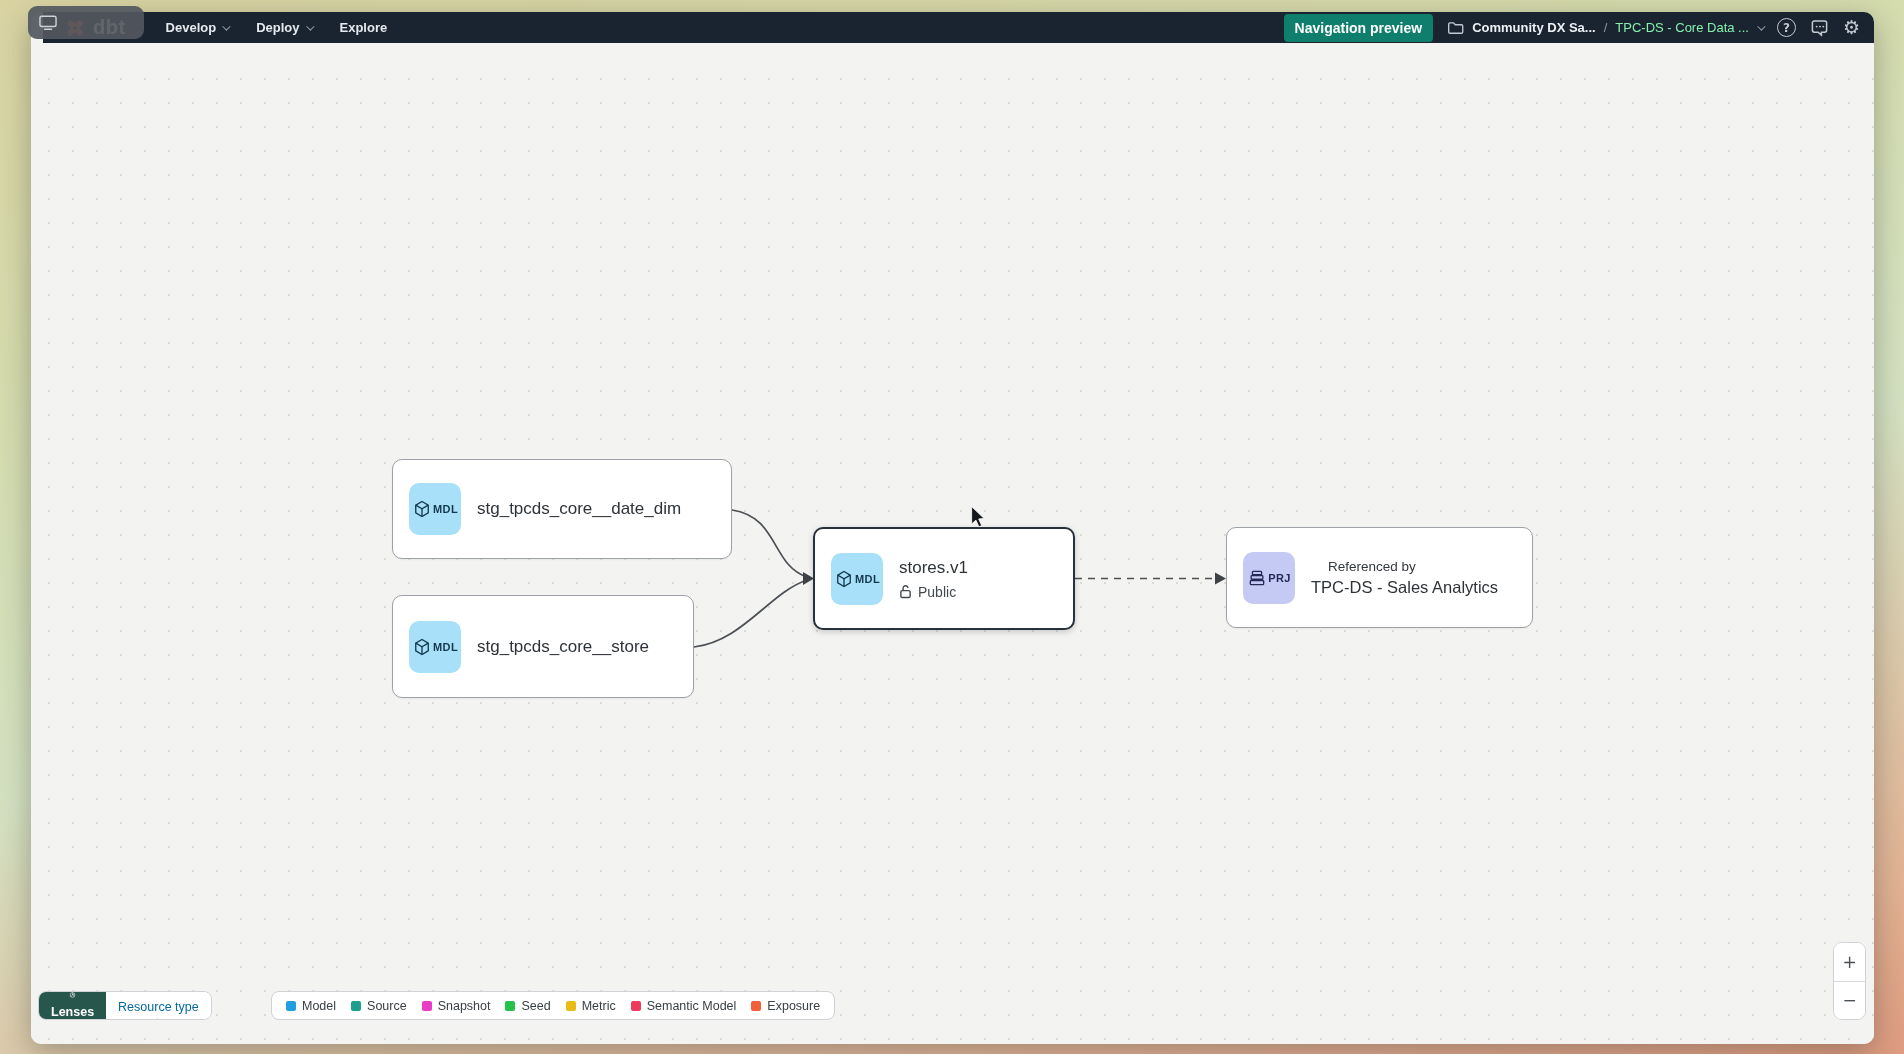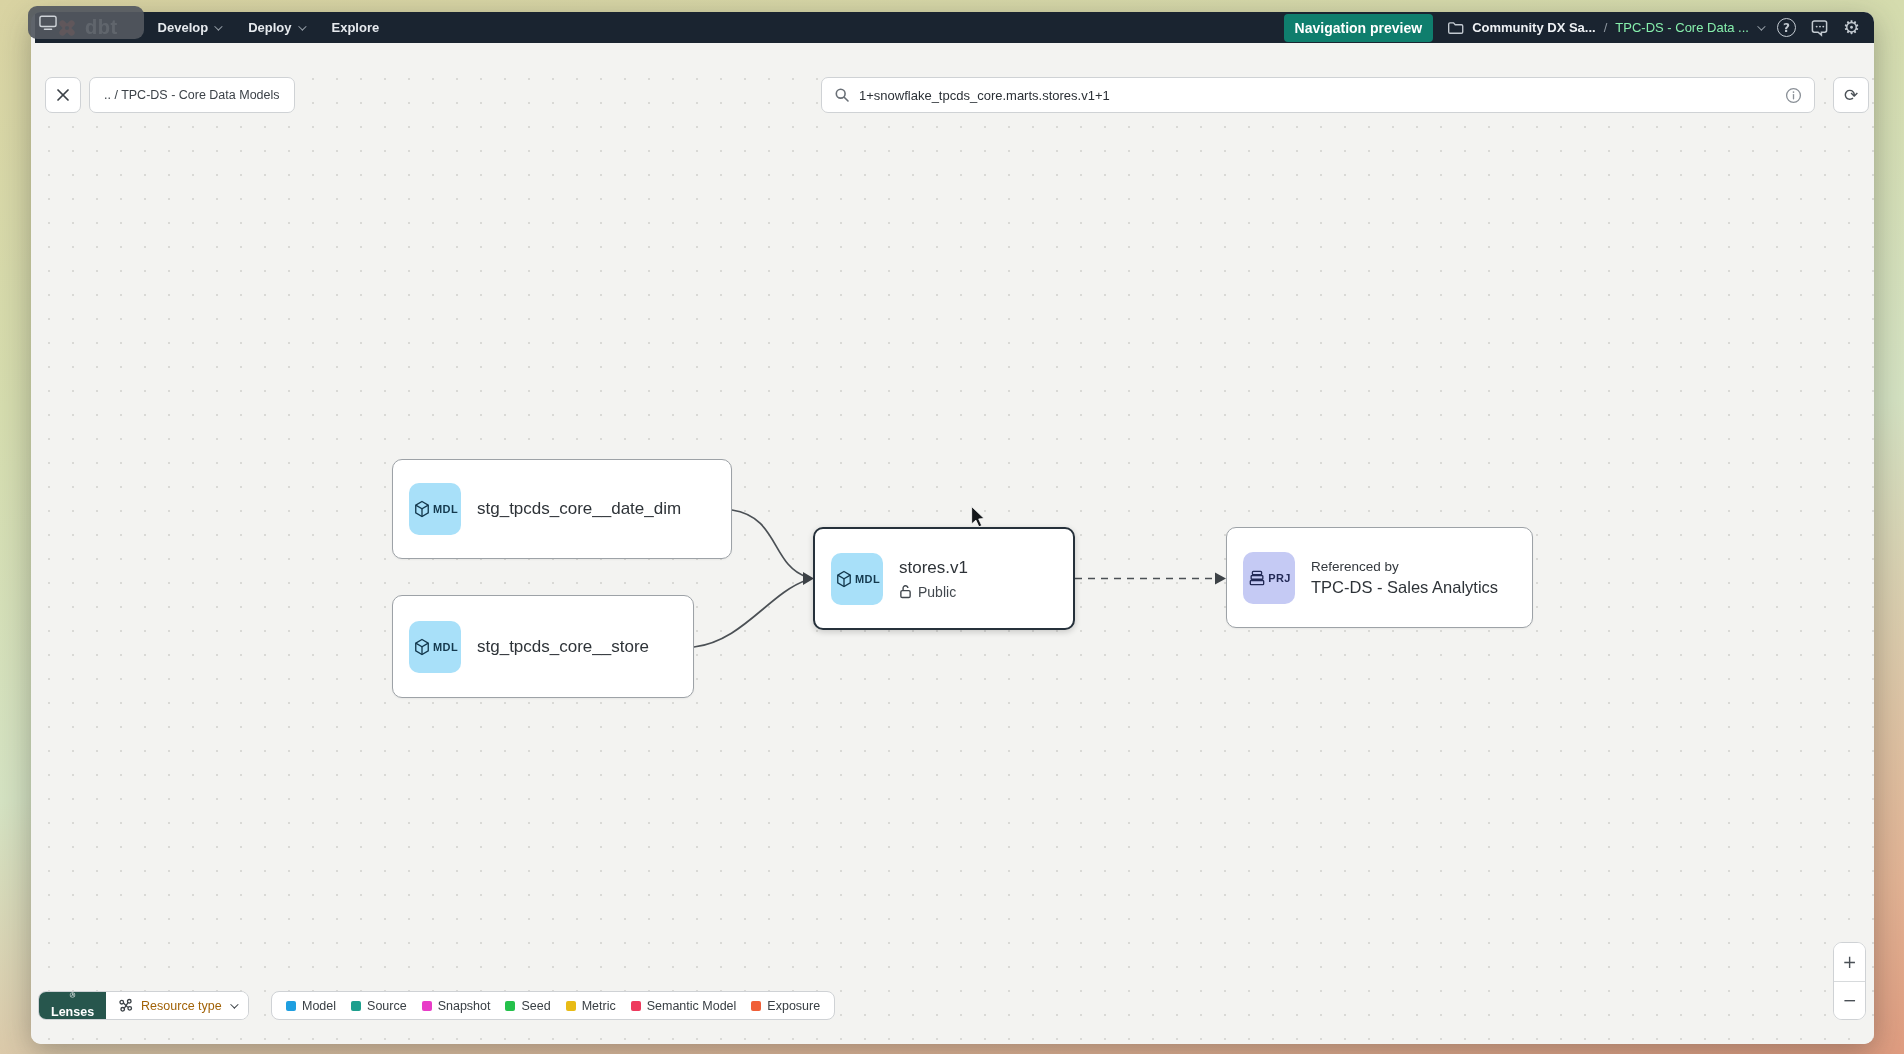--- a/index.html
+++ b/index.html
@@ -7,21 +7,21 @@
     font-family:"Liberation Sans", sans-serif; }
 
   .desktop { position:relative; width:1904px; height:1054px;
     background:linear-gradient(168deg,#d9d3a2 0%, #d5dcae 28%, #d4e2c2 55%, #e2b394 88%, #df9c80 100%); }
 
   .window { position:absolute; left:31px; top:12px; width:1843px; height:1032px;
     background:#f3f3f1; border-radius:10px; overflow:hidden;
     box-shadow:0 8px 30px rgba(40,40,40,.35); }
 
   
-  .topnav { position:absolute; left:4px; top:0; right:0; height:31px;
+  .topnav { position:absolute; left:12px; top:0; right:0; height:31px;
     background:#1a2430; display:flex; align-items:center; padding:0 14px; color:#e9edf1; }
   .brand { display:flex; align-items:center; gap:6px; margin:0 26px 0 6px; }
   .brand-name { font-size:20px; font-weight:bold; color:#fff; letter-spacing:.5px; }
   .nav-item { display:flex; align-items:center; gap:6px; font-size:13px; font-weight:bold;
     color:#e6eaee; padding:0 14px; height:45px; cursor:pointer; }
   .chev { width:6px; height:6px; border-right:1.6px solid #97a0a9; border-bottom:1.6px solid #97a0a9;
     transform:rotate(45deg) translateY(-2px); display:inline-block; }
   .nav-right { margin-left:auto; display:flex; align-items:center; gap:14px; }
   .preview-badge { background:#0f7e6d; color:#fff; font-size:14px; font-weight:bold;
     padding:6px 11px; border-radius:4px; }
@@ -61,30 +61,30 @@
     box-shadow:0 1px 2px rgba(0,0,0,.05); }
   .node.selected { border:2px solid #26313b; box-shadow:0 2px 6px rgba(0,0,0,.18); }
   .tile { width:52px; height:52px; border-radius:10px; display:flex; flex-direction:row;
     align-items:center; justify-content:center; gap:1px; flex:0 0 auto; }
   .tile.mdl { background:#a8e0f9; color:#14394e; }
   .tile.prj { background:#c5caf4; color:#232a56; }
   .tile-code { font-size:11px; font-weight:bold; letter-spacing:.4px; }
   .node-label { font-size:17px; color:#2e3338; white-space:nowrap; }
   .node-sub { display:flex; align-items:center; gap:6px; margin-top:6px;
     font-size:14px; color:#42484e; }
-  .node-kicker { font-size:13.5px; color:#33383d; margin-bottom:4px; }
+  .node-kicker { font-size:13.5px; color:#33383d; margin-bottom:4px;margin-left:17px; }
   .node-label.big { font-size:16.5px; }
 
   
   .footer-group { position:absolute; left:7px; top:934px; height:29px; display:flex;
     border:1px solid #cfd2d5; border-radius:8px; overflow:hidden; background:#fff; }
   .lenses-seg { background:#27564d; color:#fff; display:flex; align-items:center; gap:7px;
     padding:0 12px; font-size:12.5px; font-weight:bold; cursor:pointer;flex-direction:column; }
   .rtype-seg { display:flex; align-items:center; gap:8px; padding:0 12px; font-size:12.5px;
-    color:#a16207; cursor:pointer; background:#fff; }
+    color:#0369a1; cursor:pointer; background:#fff;flex-direction:column; }
   .legend-box { position:absolute; left:240px; top:934px; height:29px; display:flex;
     align-items:center; gap:15px; padding:0 14px; background:#fff;
     border:1px solid #cfd2d5; border-radius:8px; }
   .legend-item { display:flex; align-items:center; gap:6px; font-size:12.5px; color:#3a4045; }
   .swatch { width:10px; height:10px; border-radius:2px; display:inline-block; }
 
   
   .zoomctl { position:absolute; left:1802px; top:885px; width:33px; height:78px;
     background:#fff; border:1px solid #cfd2d5; border-radius:9px; display:flex;
     flex-direction:column; overflow:hidden; }
@@ -162,44 +162,20 @@
     <div class="canvas">
 
       <svg class="edges">
         <path d="M 701 453 C 748 460, 740 508, 776 520" fill="none" stroke="#4b5055" stroke-width="1.7"></path>
         <path d="M 663 590 C 712 584, 738 536, 776 523" fill="none" stroke="#4b5055" stroke-width="1.7"></path>
         <polygon points="772,515 783,521.5 772,528" fill="#3d4247"></polygon>
         <path d="M 1044 521.5 H 1184" fill="none" stroke="#4b5055" stroke-width="1.7" stroke-dasharray="7 6"></path>
         <polygon points="1184,515.5 1195,521.5 1184,527.5" fill="#3d4247"></polygon>
       </svg>
 
-      <div class="gtoolbar">
-        <div class="tbtn close-btn">
-          <svg width="14" height="14" viewBox="0 0 14 14" stroke="#3c4248" stroke-width="1.7" stroke-linecap="round">
-            <line x1="2" y1="2" x2="12" y2="12"></line>
-              <line x1="12" y1="2" x2="2" y2="12"></line>
-          </svg>
-        </div>
-        <div class="tbtn path-btn">.. / TPC-DS - Core Data Models</div>
-
-        <div class="searchbox">
-          <svg width="16" height="16" viewBox="0 0 16 16" fill="none" stroke="#6a7077" stroke-width="1.6" stroke-linecap="round">
-            <circle cx="6.7" cy="6.7" r="4.4"></circle>
-              <line x1="10.2" y1="10.2" x2="14" y2="14"></line>
-          </svg>
-          <input type="text" value="1+snowflake_tpcds_core.marts.stores.v1+1" style="">
-          <svg width="17" height="17" viewBox="0 0 18 18" fill="none" stroke="#8a9097" stroke-width="1.4">
-            <circle cx="9" cy="9" r="7.3"></circle>
-            <line x1="9" y1="8" x2="9" y2="12.5" stroke-linecap="round"></line>
-            <circle cx="9" cy="5.4" r="0.9" fill="#8a9097" stroke="none"></circle>
-          </svg>
-        </div>
-
-        <div class="tbtn refresh-btn glyph">⟳</div>
-      </div>
 
       <div class="node" style="left:361px; top:402px; width:340px; height:100px;">
         <div class="tile mdl">
           <svg width="20" height="20" viewBox="0 0 24 24" fill="none" stroke="#14394e" stroke-width="1.6">
             <path d="M12 3 L19.5 7.4 V16.6 L12 21 L4.5 16.6 V7.4 Z"></path>
             <path d="M4.5 7.4 L12 11.8 L19.5 7.4"></path>
               <path d="M12 11.8 V21"></path>
           </svg>
           <span class="tile-code">MDL</span>
         </div>

